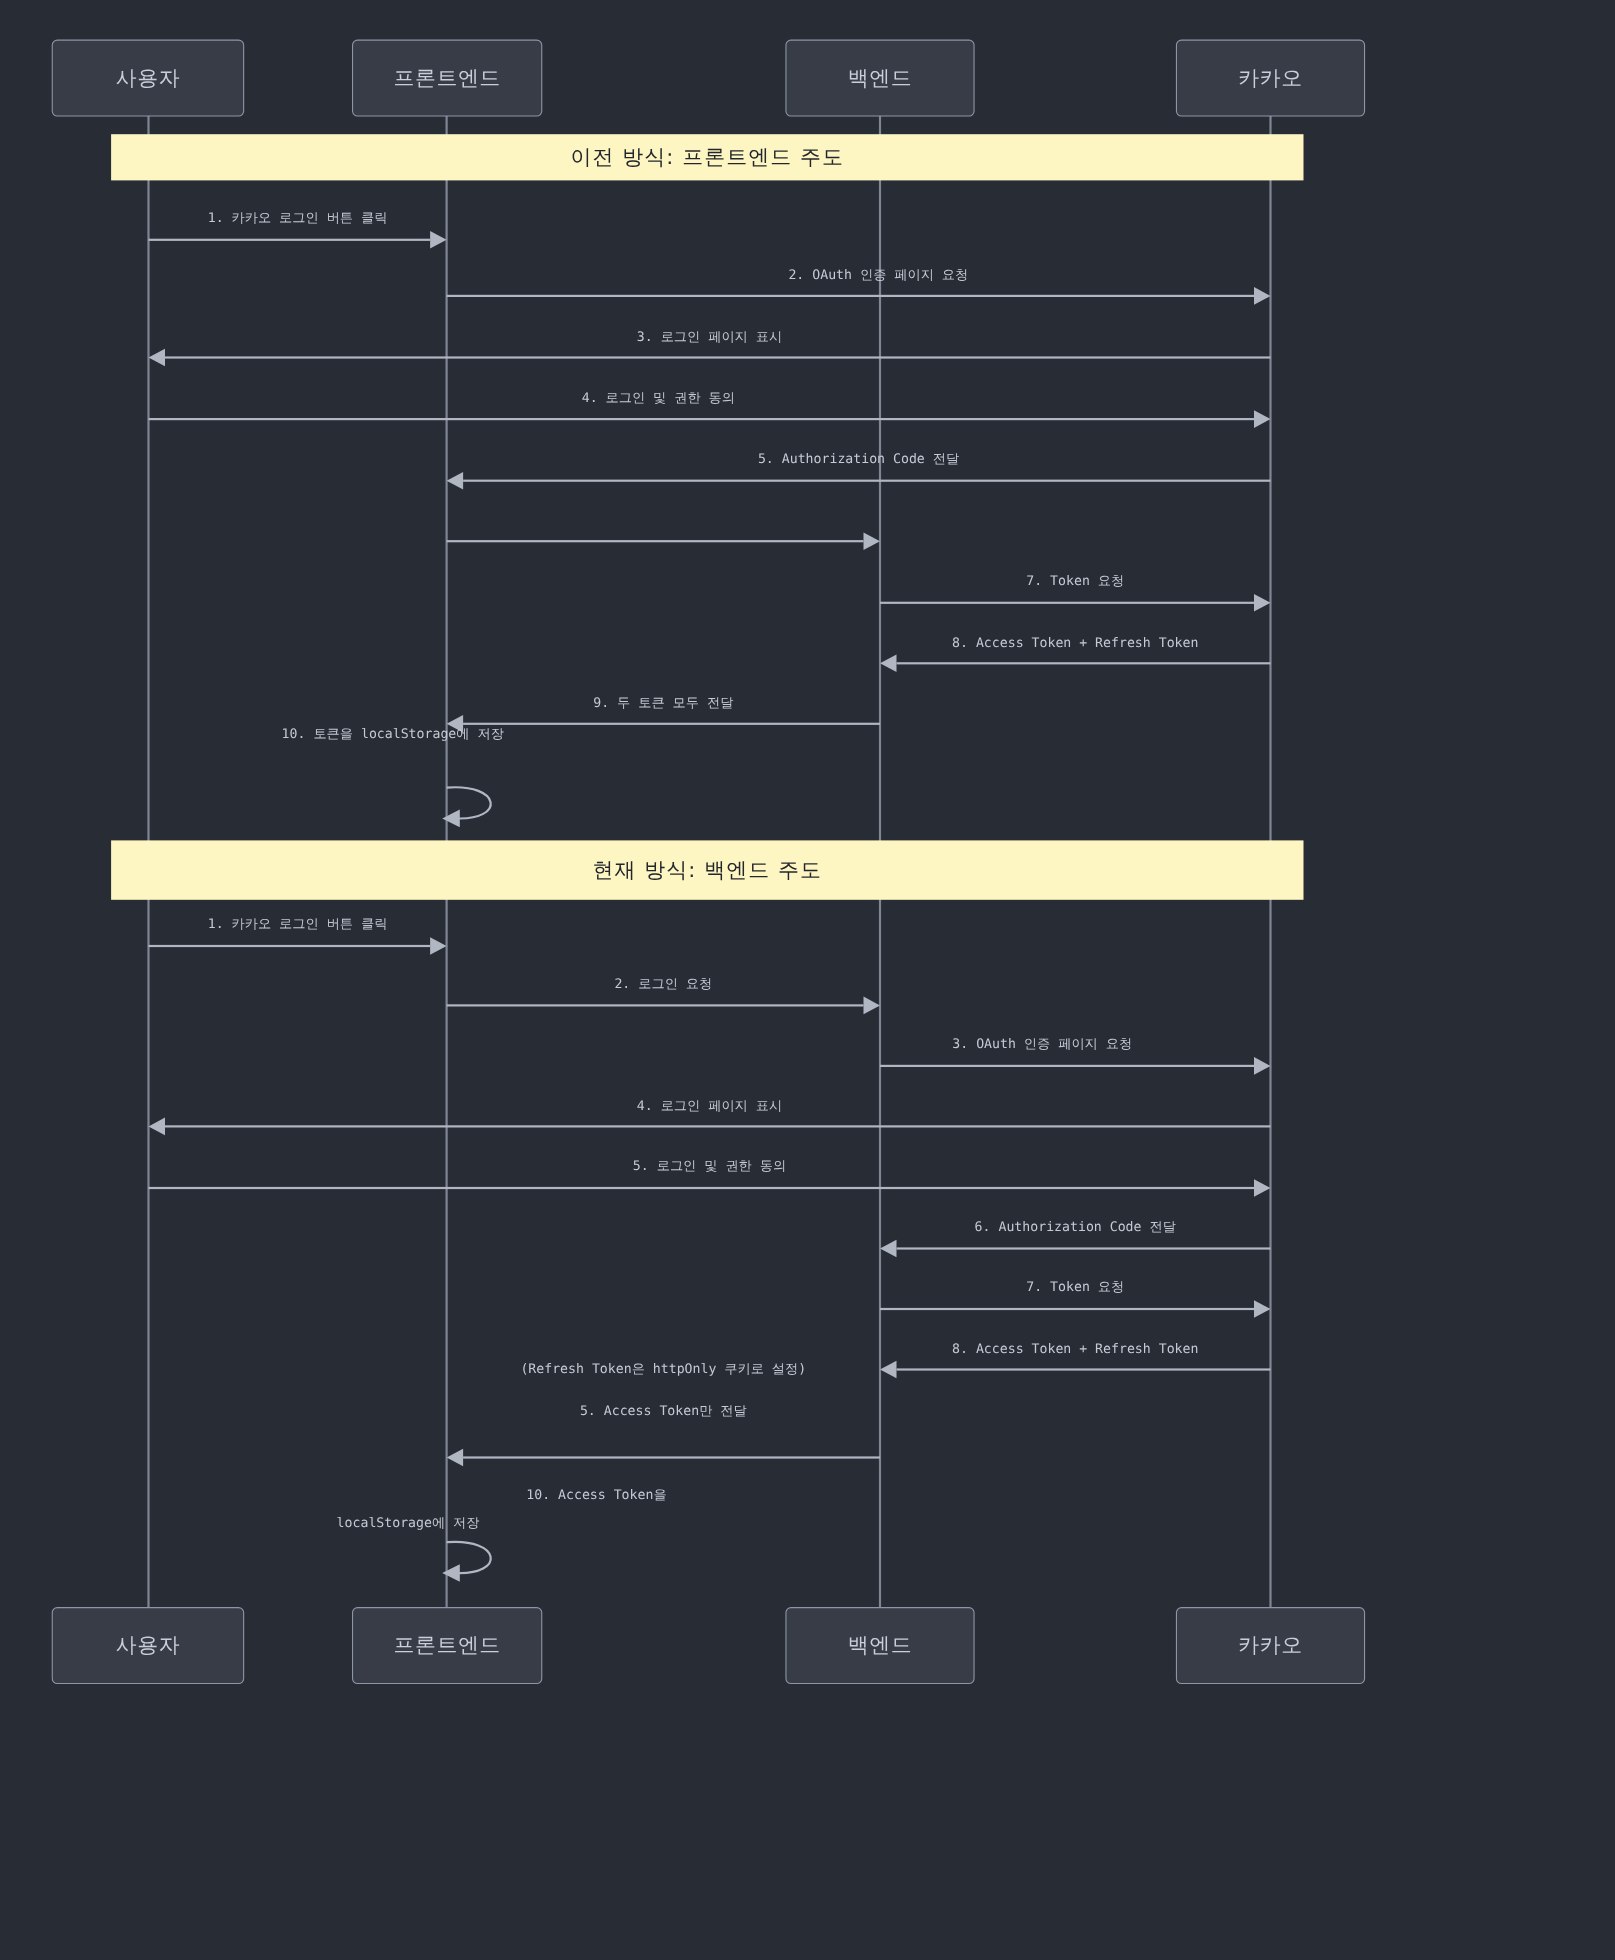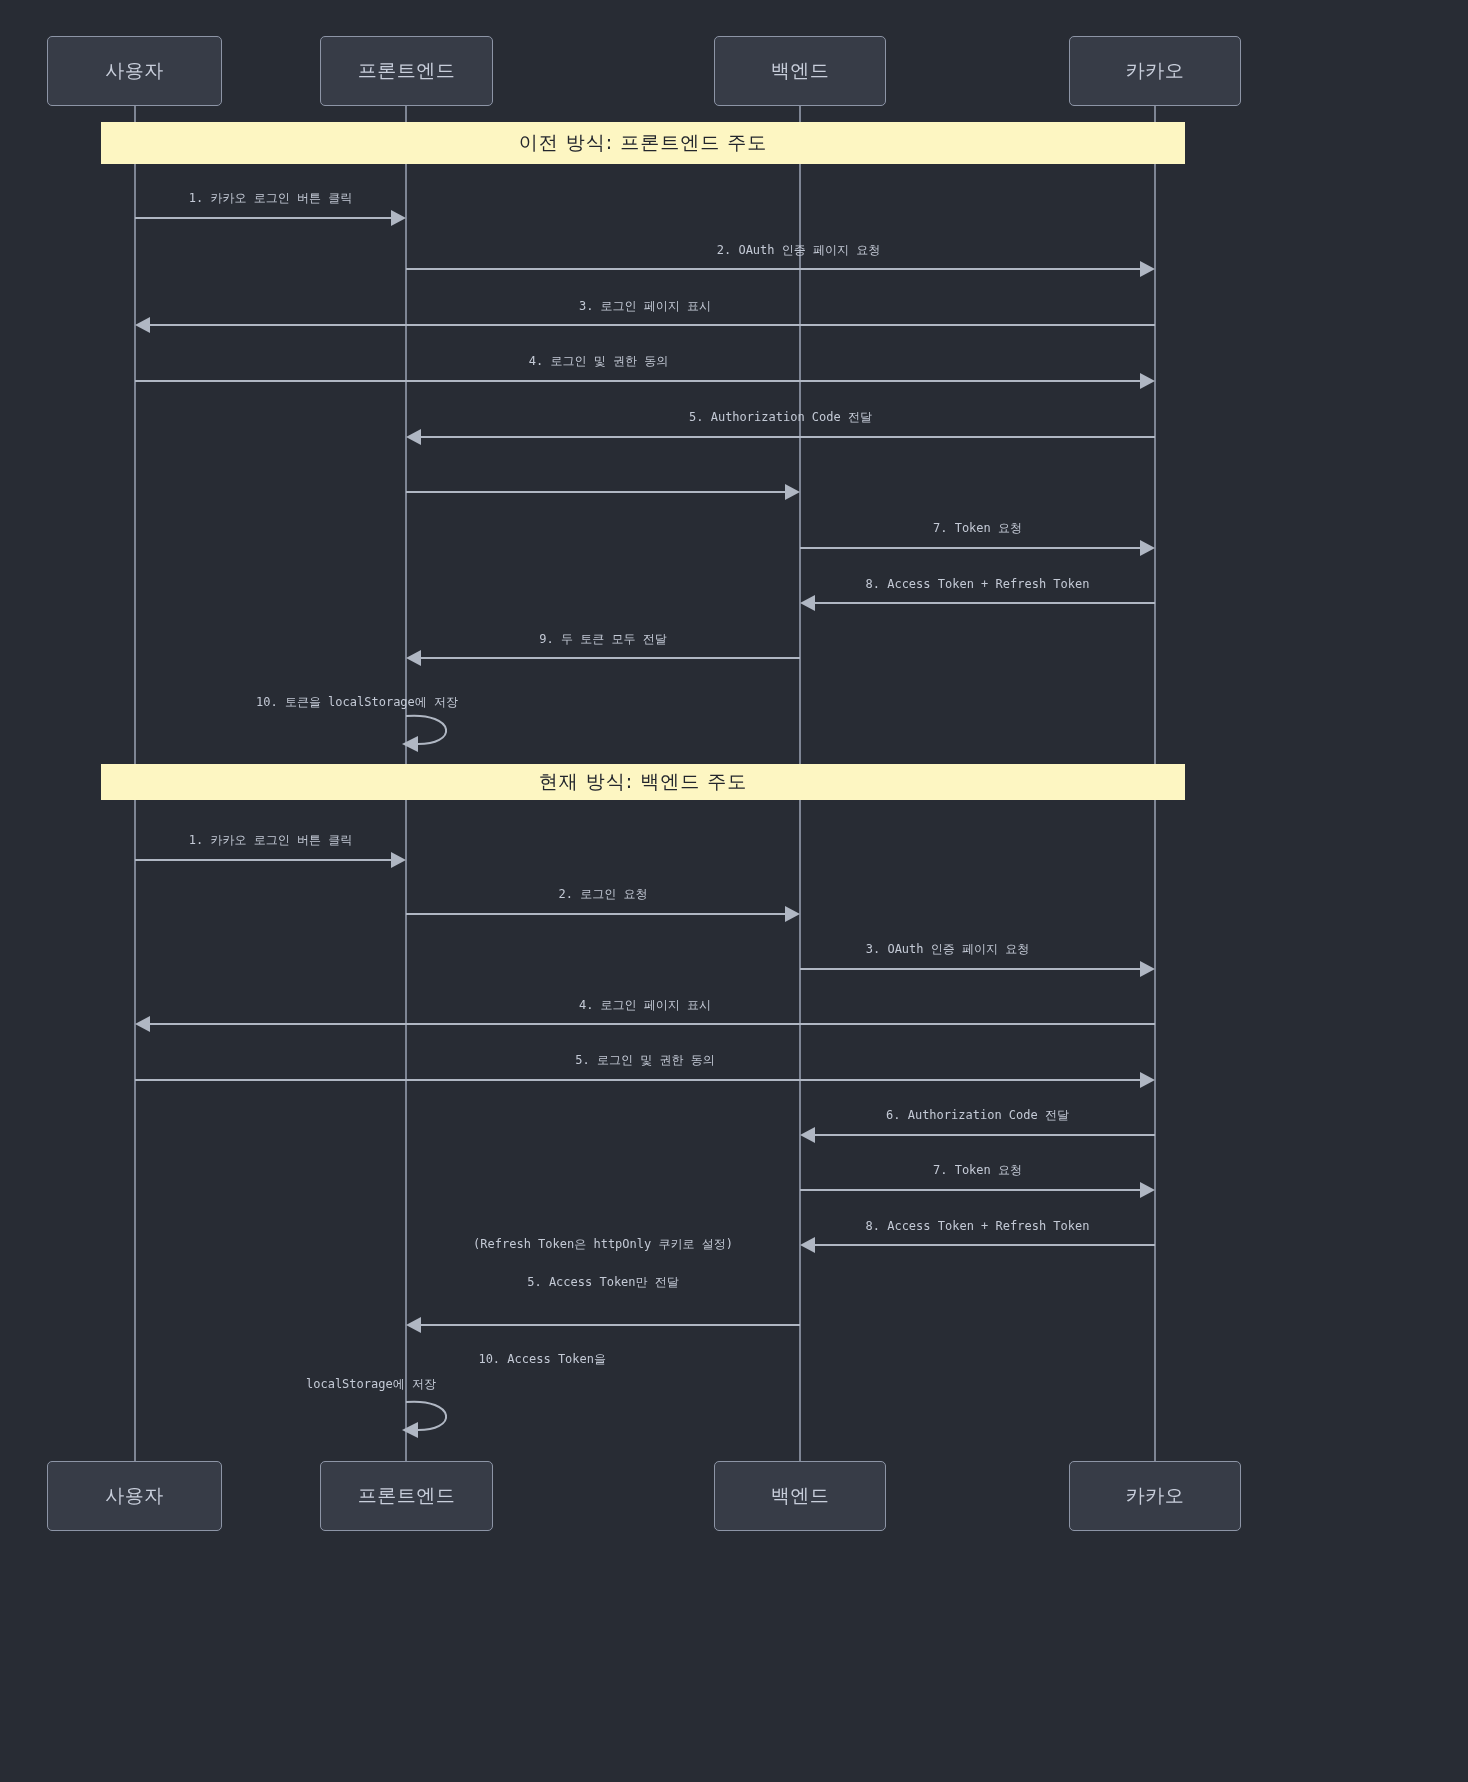--- a/index.html
+++ b/index.html
@@ -129,29 +129,29 @@
   <div class="arrowhead right" style="left:1140px; top:540px;"></div>
 
   <div class="msg-label" style="left:800px; top:570px; width:355px;">8. Access Token + Refresh Token</div>
   <div class="msg-line" style="left:815px; top:602px; width:340px;"></div>
   <div class="arrowhead left" style="left:800px; top:595px;"></div>
 
   <div class="msg-label" style="left:406px; top:625px; width:394px;">9. 두 토큰 모두 전달</div>
   <div class="msg-line" style="left:421px; top:657px; width:379px;"></div>
   <div class="arrowhead left" style="left:406px; top:650px;"></div>
 
-  <div class="msg-label" style="left:256px; top:688px; width:300px; text-align:left;">10. 토큰을 localStorage에 저장</div>
+  <div class="msg-label" style="left:256px; top:653px; width:300px; text-align:left;">10. 토큰을 localStorage에 저장</div>
   <div class="selfloop" style="left:398px; top:708px;">
     <svg width="80" height="45" viewBox="0 0 80 45">
       <path d="M 8 8 C 58 4, 62 38, 16 36" fill="none" stroke="#b0b7c3" stroke-width="2"></path>
       <polygon points="20,28 20,44 4,36" fill="#b0b7c3"></polygon>
     </svg>
   </div>
 
-  <div class="banner" style="left:101px; top:764px; width:1084px; height:36px;">
+  <div class="banner" style="left:101px; top:764px; width:1084px; height:54px;">
     <span>현재 방식: 백엔드 주도</span>
   </div>
 
   <div class="msg-label" style="left:135px; top:826px; width:271px;">1. 카카오 로그인 버튼 클릭</div>
   <div class="msg-line" style="left:135px; top:859px; width:256px;"></div>
   <div class="arrowhead right" style="left:391px; top:852px;"></div>
 
   <div class="msg-label" style="left:406px; top:880px; width:394px;">2. 로그인 요청</div>
   <div class="msg-line" style="left:406px; top:913px; width:379px;"></div>
   <div class="arrowhead right" style="left:785px; top:906px;"></div>

